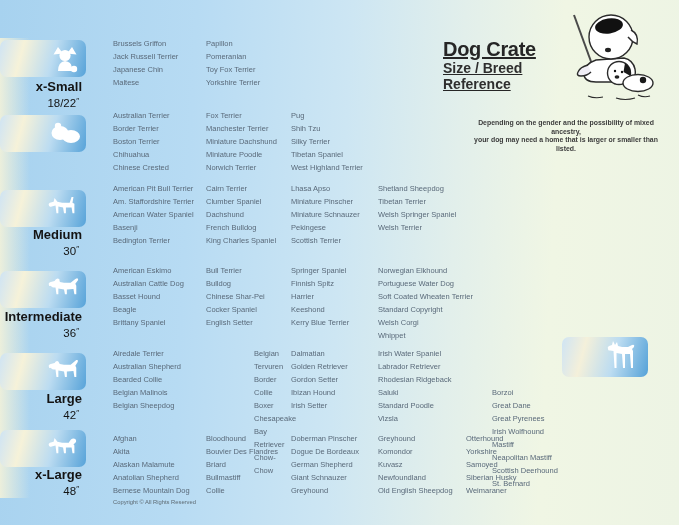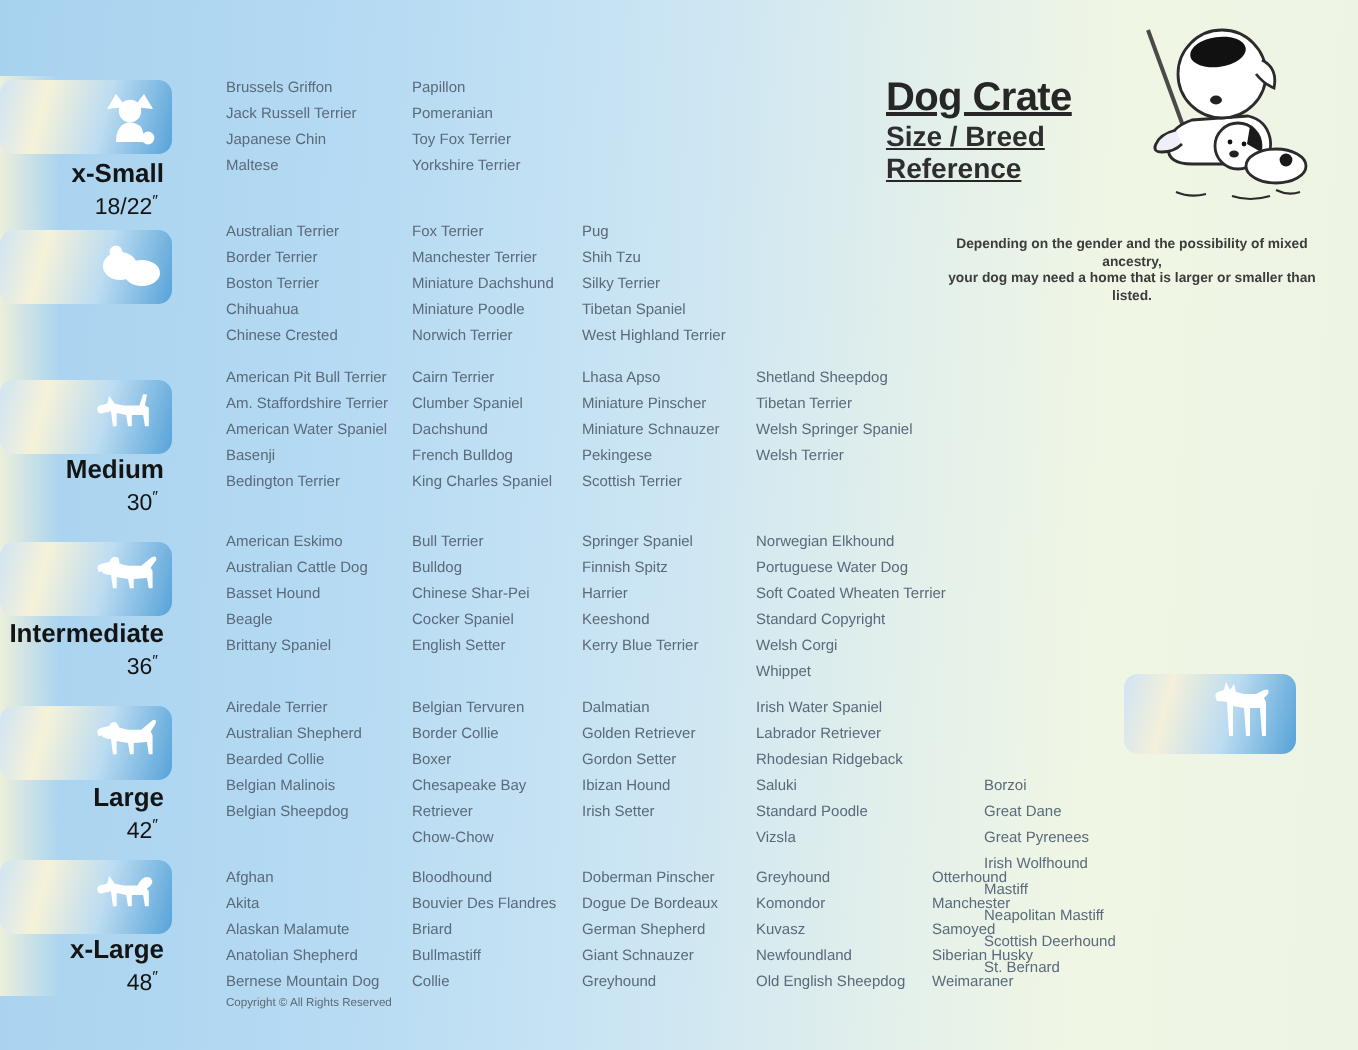--- a/index.html
+++ b/index.html
@@ -28,21 +28,21 @@
   .size-box svg{position:absolute;right:5px;top:5px;}
   .size-label{position:absolute;left:0;width:82px;text-align:right;color:#141414;}
   .size-name{font-size:13px;font-weight:600;line-height:14px;}
   .size-inches{font-size:11.5px;font-weight:400;line-height:13px;padding-right:4px;}
   .inchmark{font-size:8px;vertical-align:4px;letter-spacing:-1px;}
   
   .col{position:absolute;width:92px;}
   .col .breed{font-size:7.5px;line-height:13px;color:#5a6a7a;white-space:nowrap;}
   .col-wide{width:122px;}
   .col-wrap{width:78px;}
-  .col-wrap .breed{white-space:normal;}
+  .col-wrap .breed{white-space:normal;margin-left:48px;}
   
   .xx-label{position:absolute;right:37px;width:150px;text-align:right;color:#141414;margin-top:42px;}
   .xx-box{
     position:absolute;left:562px;top:337px;width:86px;height:40px;border-radius:7px;
     background:linear-gradient(105deg,#cfe4f4 0%,#f4f0da 26%,#bcdcf1 60%,#55a2d8 100%);
   }
   .xx-box svg{position:absolute;right:8px;top:4px;}
   .xx-breeds{position:absolute;right:37px;top:386px;width:150px;text-align:left;}
   .xx-breeds .breed{font-size:7.5px;line-height:13px;color:#5a6a7a;white-space:nowrap;}
   
@@ -288,21 +288,21 @@
     </div>
   <div class="col" style="left:378px;top:432px">
       <div class="breed">Greyhound</div>
       <div class="breed">Komondor</div>
       <div class="breed">Kuvasz</div>
       <div class="breed">Newfoundland</div>
       <div class="breed">Old English Sheepdog</div>
     </div>
   <div class="col" style="left:466px;top:432px">
       <div class="breed">Otterhound</div>
-      <div class="breed">Manchester</div>
+      <div class="breed">Yorkshire</div>
       <div class="breed">Samoyed</div>
       <div class="breed">Siberian Husky</div>
       <div class="breed">Weimaraner</div>
     </div>
 
   <div class="xx-label" style="top:297px">
     <div class="size-name">xx-Large</div>
     <div class="size-inches"><span>54</span><span class="inchmark">″</span></div>
   </div>
   <div class="xx-box">

